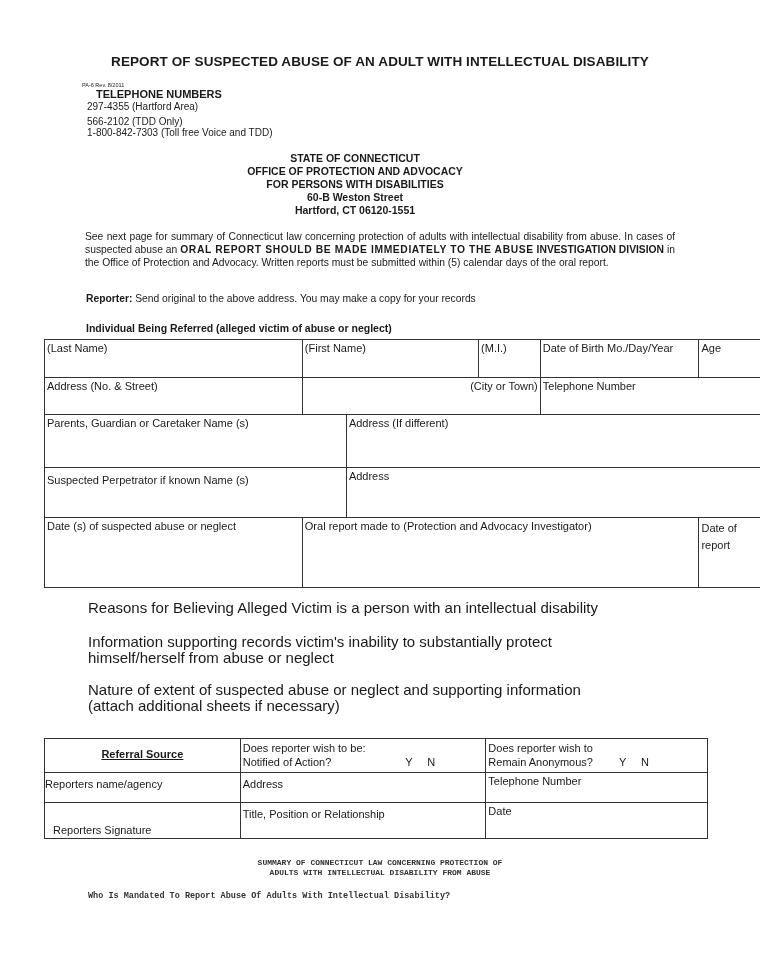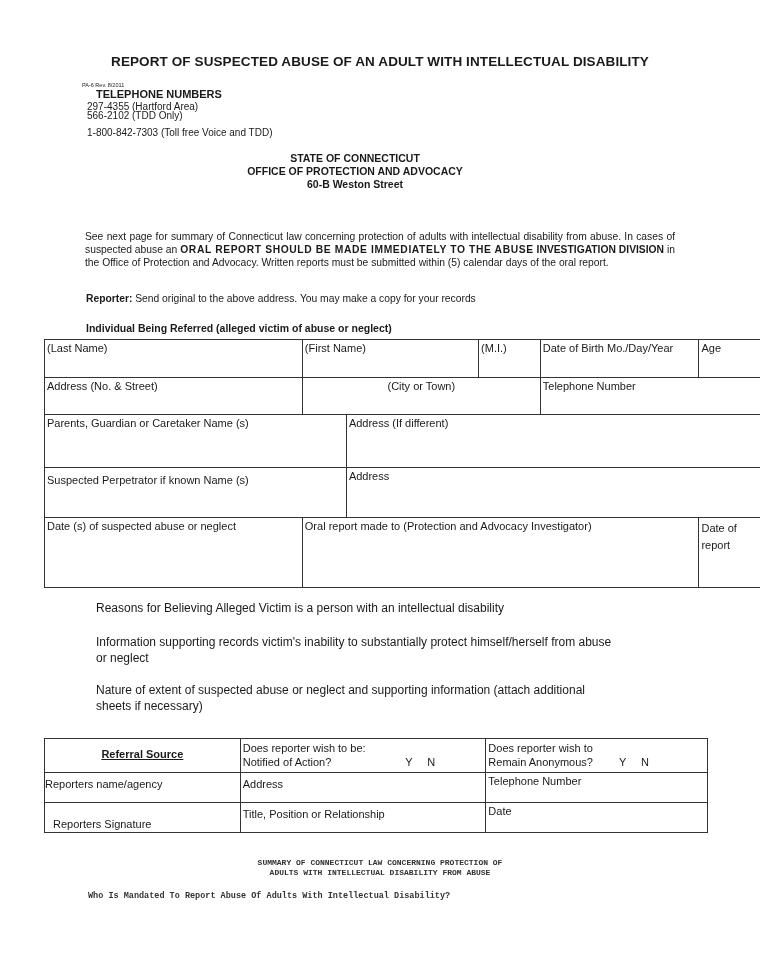--- a/index.html
+++ b/index.html
@@ -12,43 +12,45 @@
   .tel-line { left: 87px; font-size: 10px; }
   .office { left: 200px; width: 310px; text-align: center; font-size: 10.5px; font-weight: bold; line-height: 13px; }
   .intro { left: 85px; top: 230px; width: 590px; font-size: 10.3px; line-height: 13.2px; text-align: justify; }
   .intro b { font-weight: bold; margin-top: 24px; }
   .intro .spaced { letter-spacing: 0.6px; }
   .reporter { left: 86px; top: 293px; font-size: 10.3px; }
   .section-label { left: 86px; top: 322px; font-size: 10.5px; font-weight: bold; }
   table.grid { position: absolute; border-collapse: collapse; font-size: 11px; }
   table.grid td { border: 1px solid #333; vertical-align: top; padding: 2px 2px; }
   .form1 { left: 44px; top: 339px; width: 726px; }
-  .q { left: 96px; font-size: 12px; line-height: 16px; width: 520px; }
+  .q { left: 88px; font-size: 15px; line-height: 16px; width: 520px; }
   .form2 { left: 44px; top: 738px; width: 664px; }
   .yn { display: inline-block; margin-left: 26px; }
   .yn span { display: inline-block; width: 22px; }
   .ref-head { text-align: center; font-weight: bold; text-decoration: underline; padding-top: 9px !important; }
   .mono { font-family: "Liberation Mono", monospace; font-size: 8px; font-weight: bold; color: #333; }
   .sum { left: 170px; width: 420px; top: 858px; text-align: center; line-height: 10px; }
   .who { left: 88px; top: 891px; font-size: 8.5px; }
 </style>
 </head>
 <body>
 
 <div class="abs title">REPORT OF SUSPECTED ABUSE OF AN ADULT WITH INTELLECTUAL DISABILITY</div>
 <div class="abs rev">PA-6 Rev. 8/2011</div>
 <div class="abs tel-head">TELEPHONE NUMBERS</div>
 <div class="abs tel-line" style="top:101px">297-4355 (Hartford Area)</div>
-<div class="abs tel-line" style="top:110px">566-2102 (TDD Only)</div>
+<div class="abs tel-line" style="top:116px">566-2102 (TDD Only)</div>
 <div class="abs tel-line" style="top:127px">1-800-842-7303 (Toll free Voice and TDD)</div>
 
 <div class="abs office" style="top:152px">
   <div>STATE OF CONNECTICUT</div>
   <div>OFFICE OF PROTECTION AND ADVOCACY</div>
+  <div>FOR PERSONS WITH DISABILITIES</div>
   <div>60-B Weston Street</div>
+  <div>Hartford, CT 06120-1551</div>
 </div>
 
 <div class="abs intro">
   <span>See next page for summary of Connecticut law concerning protection of adults with intellectual disability from abuse. In cases of suspected abuse an </span><b class="spaced">ORAL REPORT SHOULD BE MADE IMMEDIATELY TO THE ABUSE</b> <b>INVESTIGATION DIVISION</b><span> in the Office of Protection and Advocacy. Written reports must be submitted within (5) calendar days of the oral report.</span>
 </div>
 <div class="abs reporter">
   <b>Reporter:</b><span> Send original to the above address.  You may make a copy for your records</span>
 </div>
 
 <div class="abs section-label">Individual Being Referred (alleged victim of abuse or neglect)</div>
@@ -65,21 +67,21 @@
   <tbody>
       <tr style="height:38px">
     <td>(Last Name)</td>
     <td colspan="2">(First Name)</td>
     <td>(M.I.)</td>
     <td>Date of Birth Mo./Day/Year</td>
     <td>Age</td>
   </tr>
   <tr style="height:37px">
     <td>Address (No. &amp; Street)</td>
-    <td colspan="3" style="text-align:center">(City or Town)</td>
+    <td colspan="3" style="text-align:right">(City or Town)</td>
     <td colspan="2">Telephone Number</td>
   </tr>
   <tr style="height:53px">
     <td colspan="2">Parents, Guardian or Caretaker Name (s)</td>
     <td colspan="4">Address (If different)</td>
   </tr>
   <tr style="height:50px">
     <td colspan="2" style="padding-top:6px">Suspected Perpetrator if known Name (s)</td>
     <td colspan="4">Address</td>
   </tr>
@@ -112,21 +114,21 @@
       <div>Does reporter wish to</div>
       <div><span>Remain Anonymous?</span><span class="yn"><span>Y</span><span>N</span></span></div>
     </td>
   </tr>
   <tr style="height:30px">
     <td style="padding-left:0;padding-top:5px">Reporters name/agency</td>
     <td style="padding-top:5px">Address</td>
     <td>Telephone Number</td>
   </tr>
   <tr style="height:30px">
-    <td style="padding-left:8px;padding-top:15px">Reporters Signature</td>
+    <td style="padding-left:8px;padding-top:21px">Reporters Signature</td>
     <td style="padding-top:5px">Title, Position or Relationship</td>
     <td>Date</td>
   </tr>
 </tbody>
   </table>
 
 <div class="abs sum mono">
   <div>SUMMARY OF CONNECTICUT LAW CONCERNING PROTECTION OF</div>
   <div>ADULTS WITH INTELLECTUAL DISABILITY FROM ABUSE</div>
 </div>

